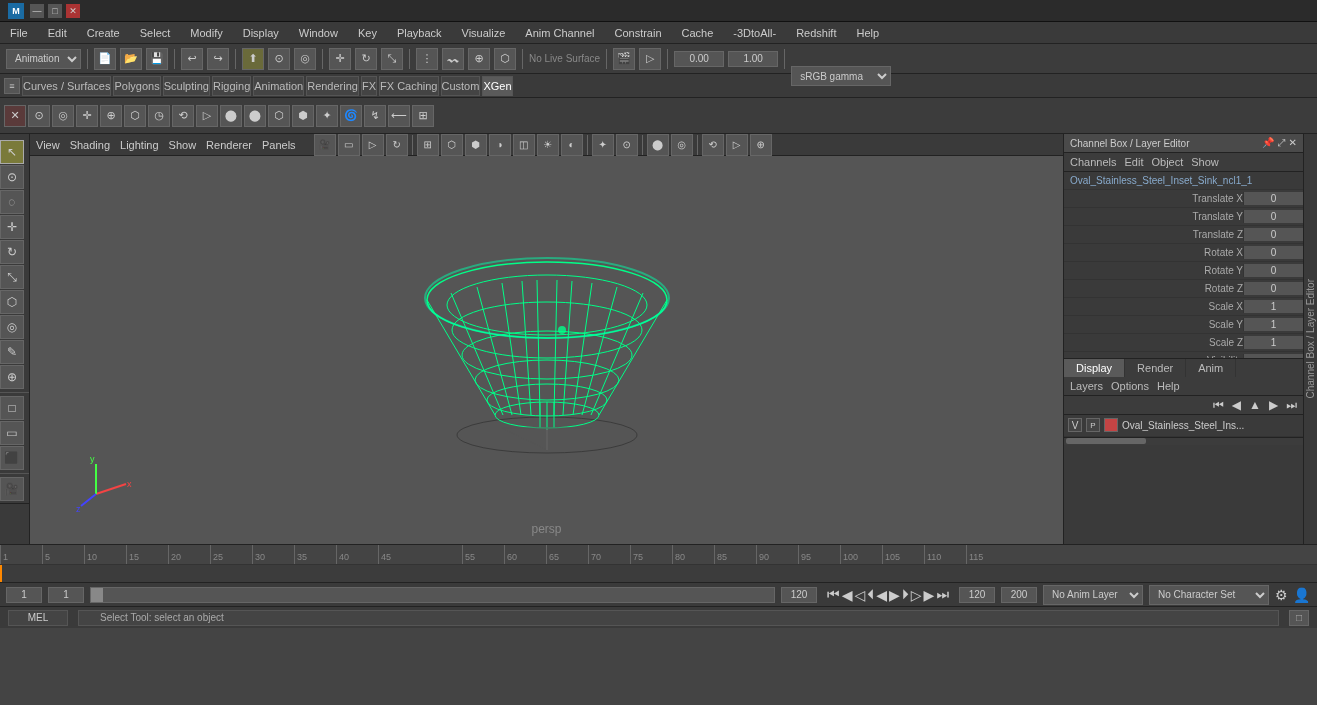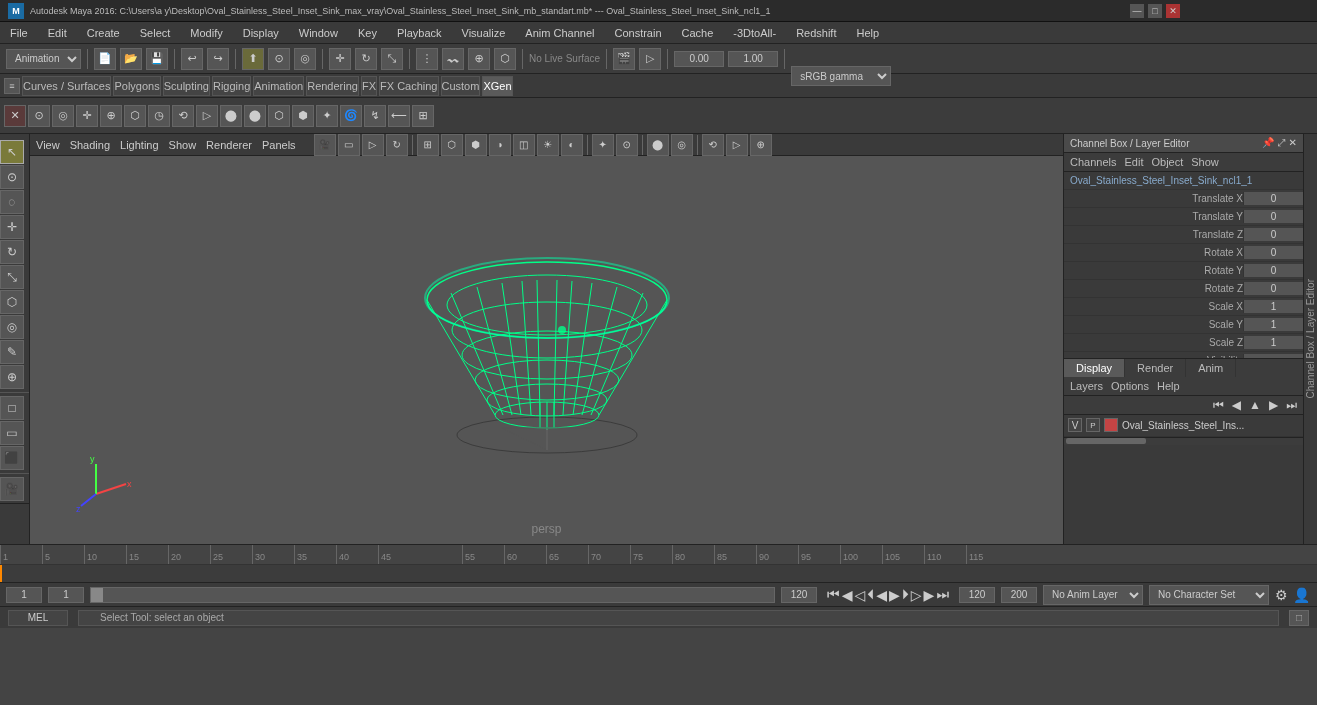--- a/index.html
+++ b/index.html
@@ -529,21 +529,20 @@
     #cb-scroll {
       flex: 1;
       overflow: hidden;
     }
   </style>
 </head>
 <body>
 
 <div id="titlebar">
   <span class="title-logo">M</span>
-  <span class="title-text" style="font-size:9px;overflow:hidden;white-space:nowrap;text-overflow:ellipsis;max-width:1100px;">Autodesk Maya 2016: C:\Users\a y\Desktop\Oval_Stainless_Steel_Inset_Sink_max_vray\Oval_Stainless_Steel_Inset_Sink_mb_standart.mb* --- Oval_Stainless_Steel_Inset_Sink_ncl1_1</span>
   <div class="win-controls">
     <div class="win-btn">—</div>
     <div class="win-btn">□</div>
     <div class="win-btn" style="background:#a33;">✕</div>
   </div>
 </div>
 
 <div id="menubar">
   <span>File</span>
   <span>Edit</span>

